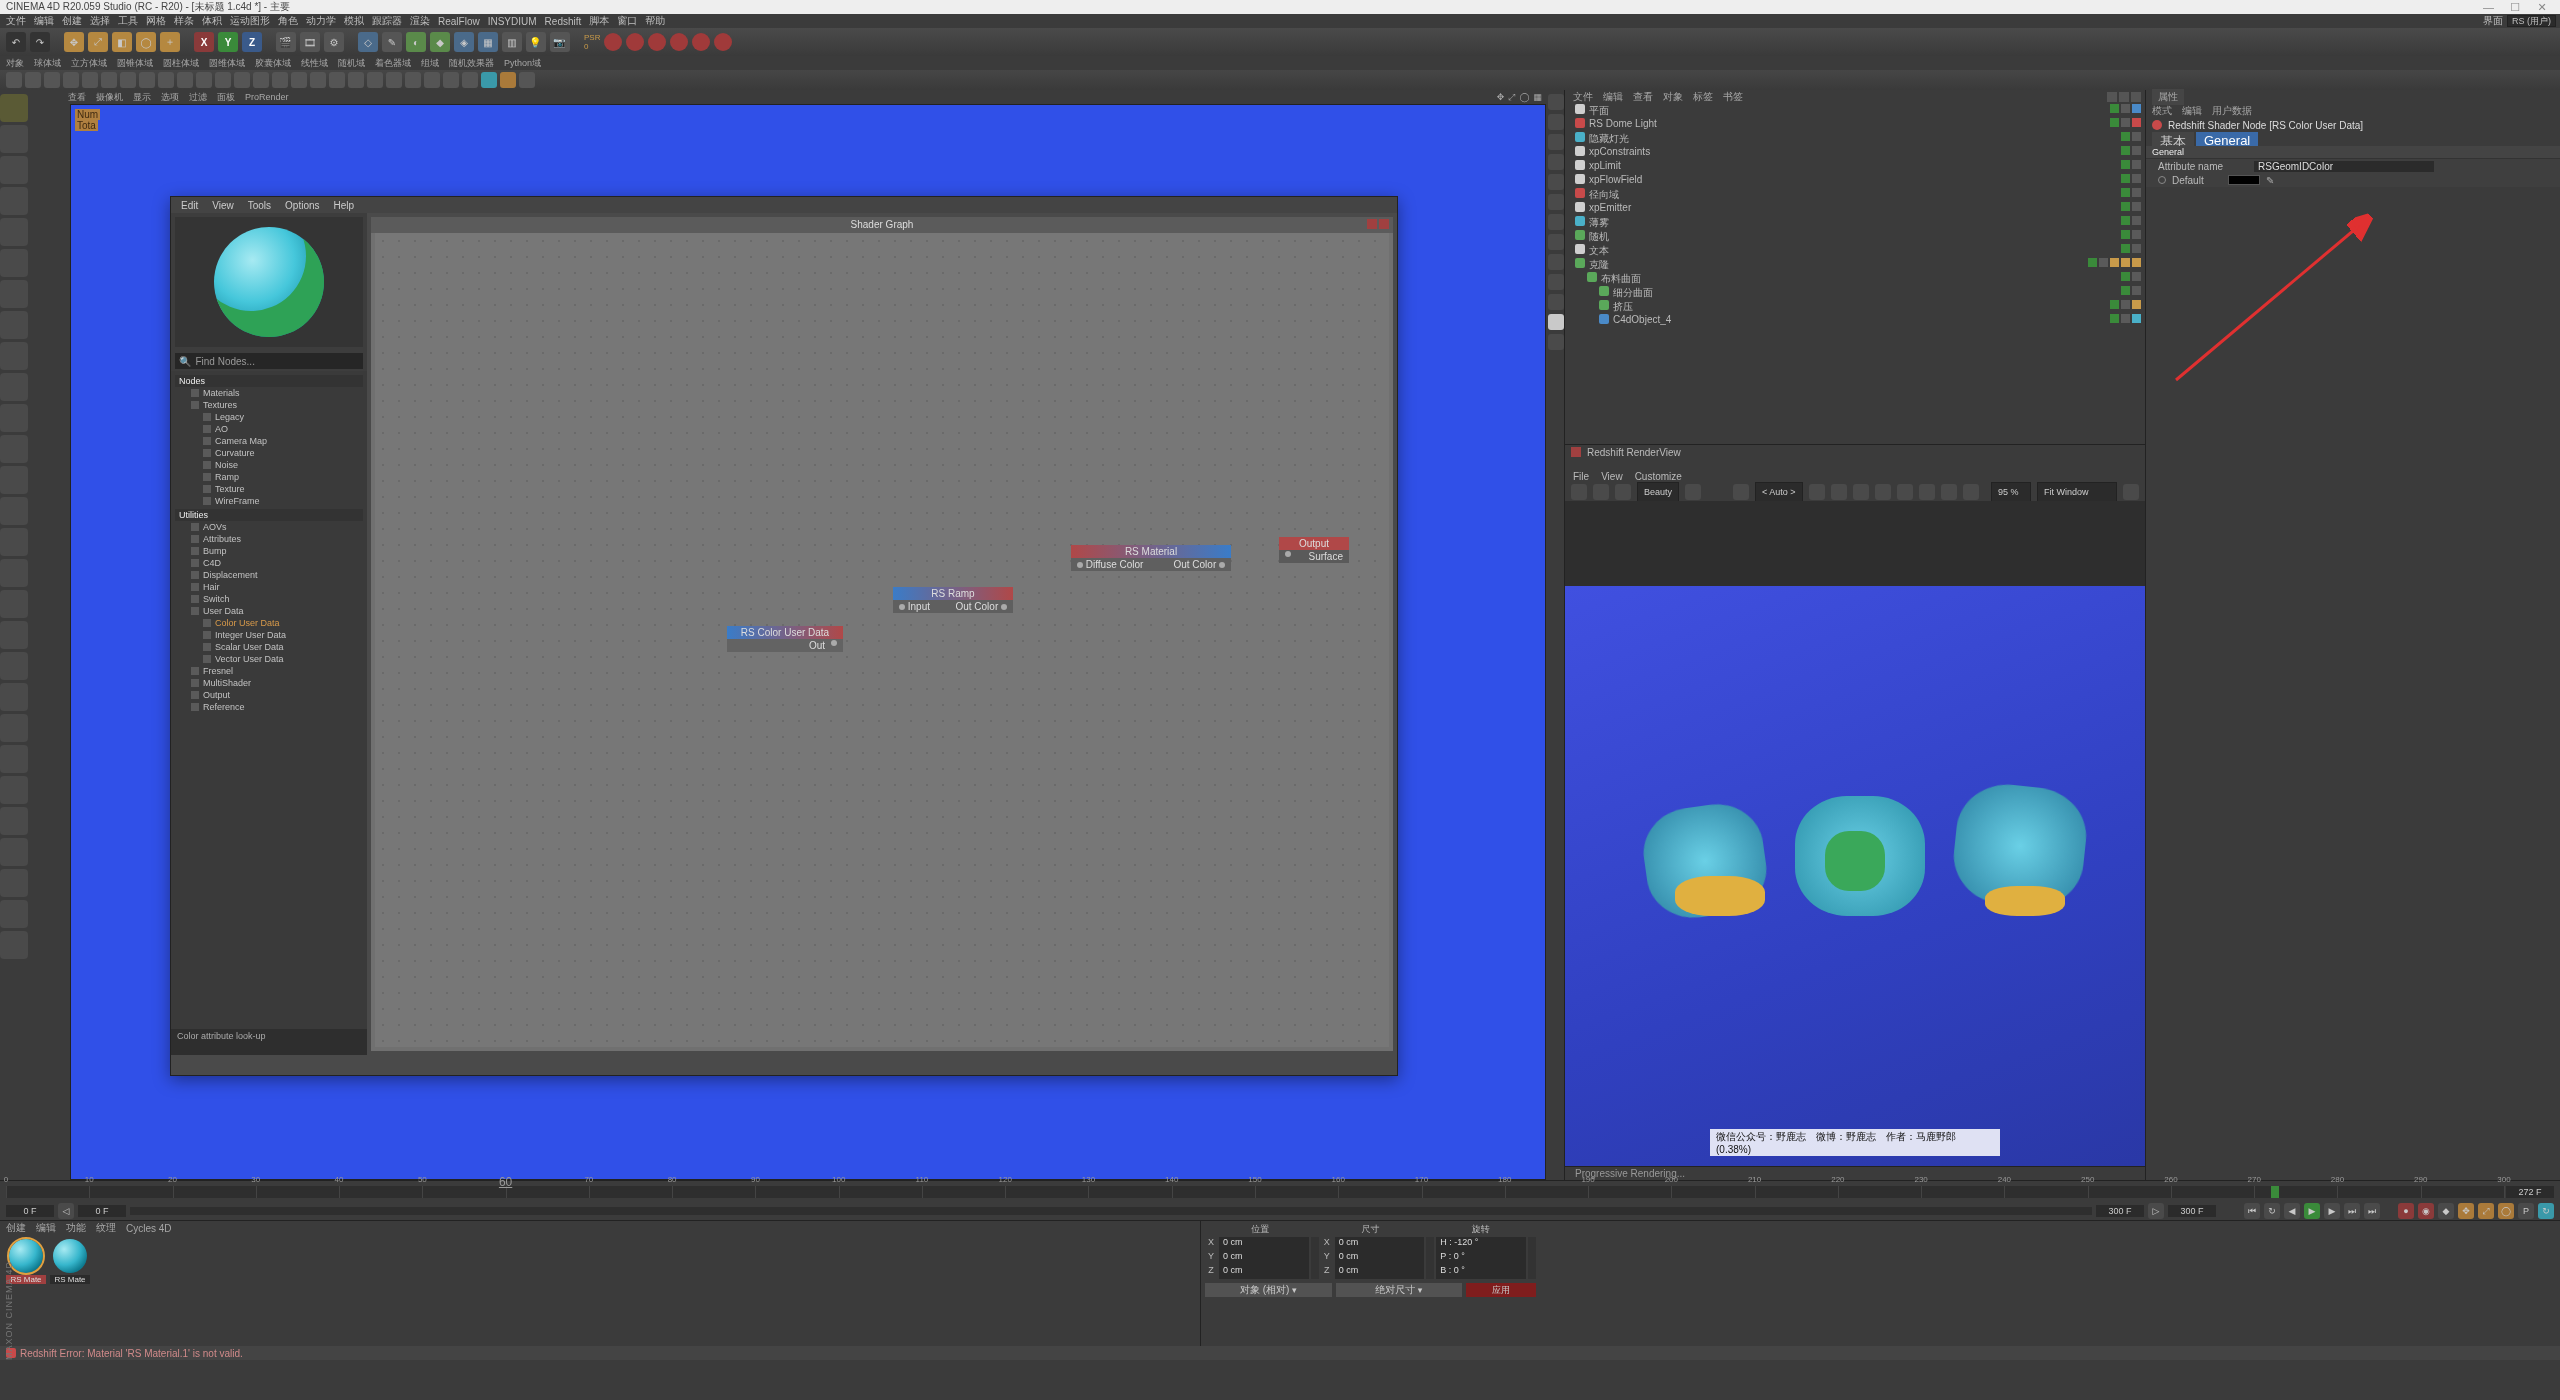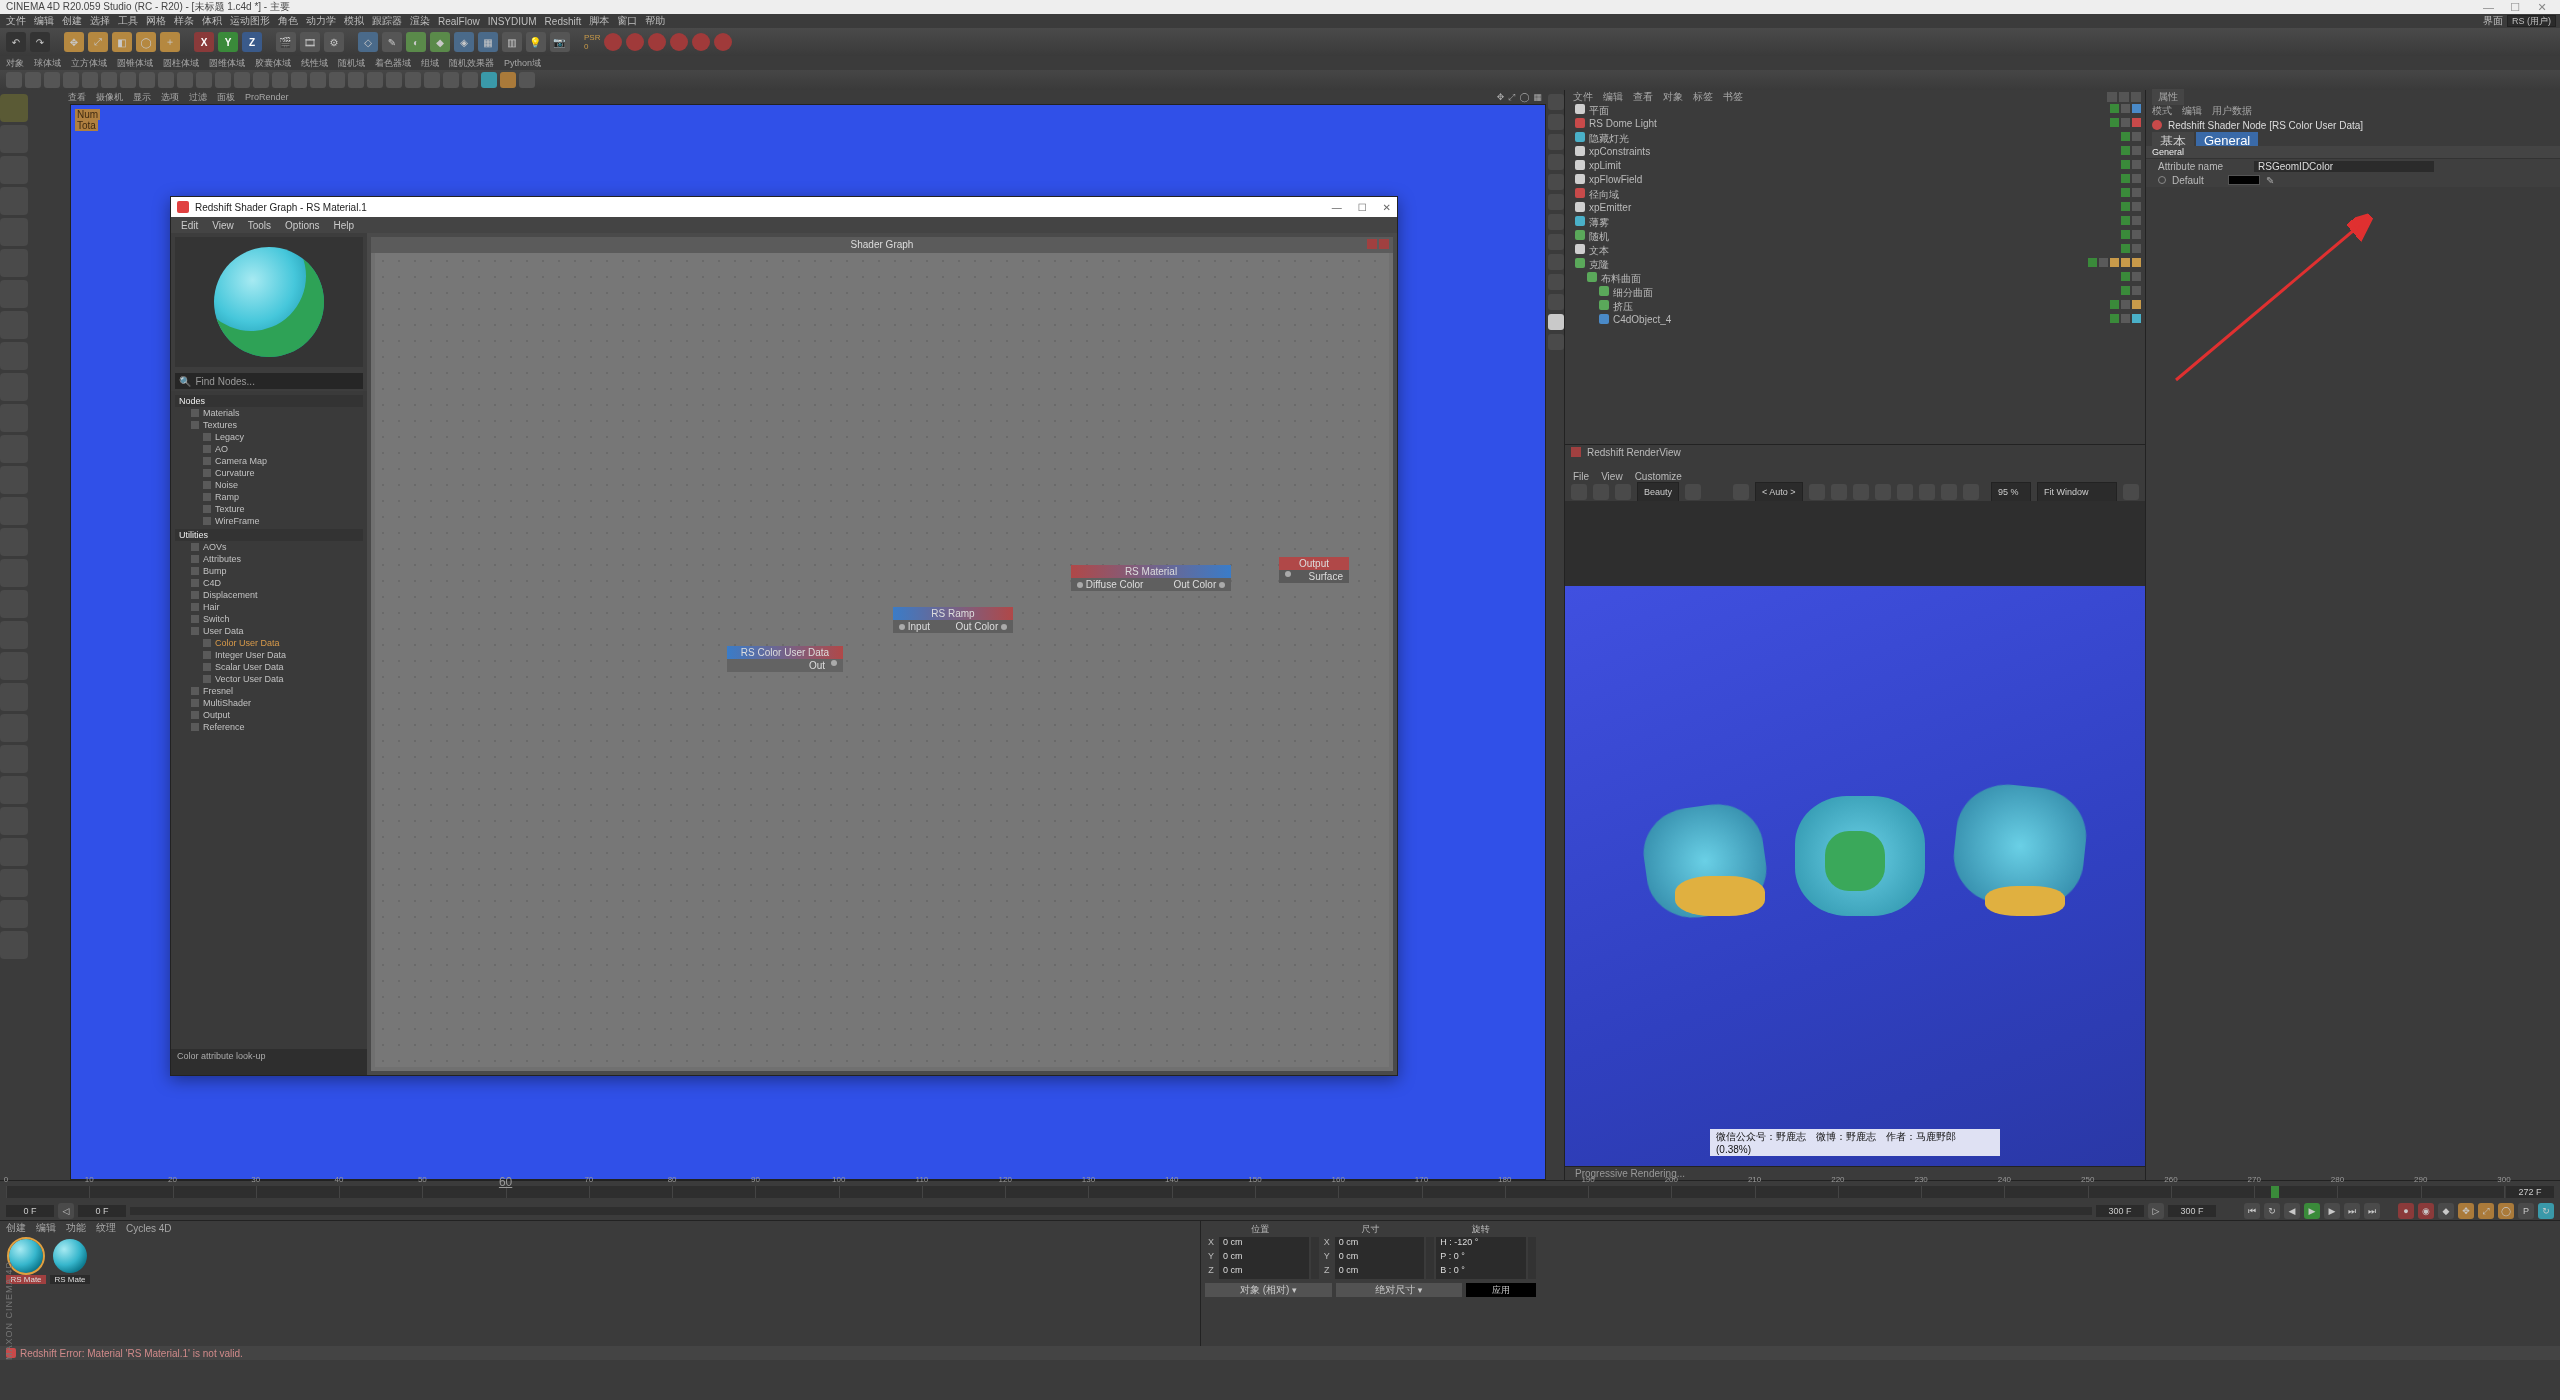--- a/index.html
+++ b/index.html
@@ -164,21 +164,21 @@
 
 .coord-panel { flex:0 0 340px; background:#3b3b3b; border-left:1px solid #222; padding:2px 4px; }
 .coord-hdr { display:flex; height:14px; }
 .coord-hdr span { flex:1; text-align:center; color:#bbb; font-size:9px; }
 .coord-row { display:flex; height:14px; gap:2px; }
 .coord-row .l { width:12px; color:#bbb; font-size:9px; text-align:center;}
 .coord-row .c { flex:1; background:#2b2b2b; color:#ddd; font-size:9px; text-align:left; padding-left:4px; }
 .coord-row .sp { width:8px; background:#333; }
 .coord-foot { display:flex; gap:4px; margin-top:4px; }
 .coord-foot .sel { flex:1; background:#525252; text-align:center; font-size:9px; height:14px; line-height:14px;}
-.coord-foot .btn { width:70px; background:#000000; text-align:center; font-size:9px; height:14px; line-height:14px;font-family:Liberation Serif, serif;}
+.coord-foot .btn { width:70px; background:#7f1d1d; text-align:center; font-size:9px; height:14px; line-height:14px;font-family:Liberation Serif, serif;}
 
 .rv-bottom-status { height:14px; display:flex; align-items:center; padding-left:10px; color:#999; border-top:1px solid #222;}
 
 .statusbar { height:14px; background:#444; display:flex; align-items:center; padding-left:6px; color:#d08a8a; font-size:9px;}
 .statusbar .ic { width:10px; height:10px; background:#c84a4a; border-radius:2px; margin-right:4px;}
 
 
 .sidevtext { position:absolute; left:4px; bottom:40px; writing-mode:vertical-rl; transform:rotate(180deg); color:#777; font-size:9px; letter-spacing:1px; }
 
 .vp-labels { position:absolute; left:4px; top:4px; color:#b04040; font-size:9px;}
@@ -618,29 +618,20 @@
           <marker id="ah" markerWidth="8" markerHeight="8" refX="6" refY="3" orient="auto">
             <path d="M0,0 L7,3 L0,6 Z" fill="#e03030"></path>
           </marker>
         </defs>
       <line x1="10" y1="170" x2="200" y2="10" marker-end="url(#ah)"></line>
     </svg>
   </div>
 </div>
 
 <div class="shader-win">
-  <div class="sw-title">
-    <span class="icon"></span>
-    <span>Redshift Shader Graph - RS Material.1</span>
-    <span class="wbtns">
-      <span>—</span>
-      <span>☐</span>
-      <span>✕</span>
-    </span>
-  </div>
   <div class="sw-menu">
     <span>Edit</span>
     <span>View</span>
     <span>Tools</span>
     <span>Options</span>
     <span>Help</span>
   </div>
   <div class="sw-body">
     <div class="sw-side">
       <div class="sw-preview">

